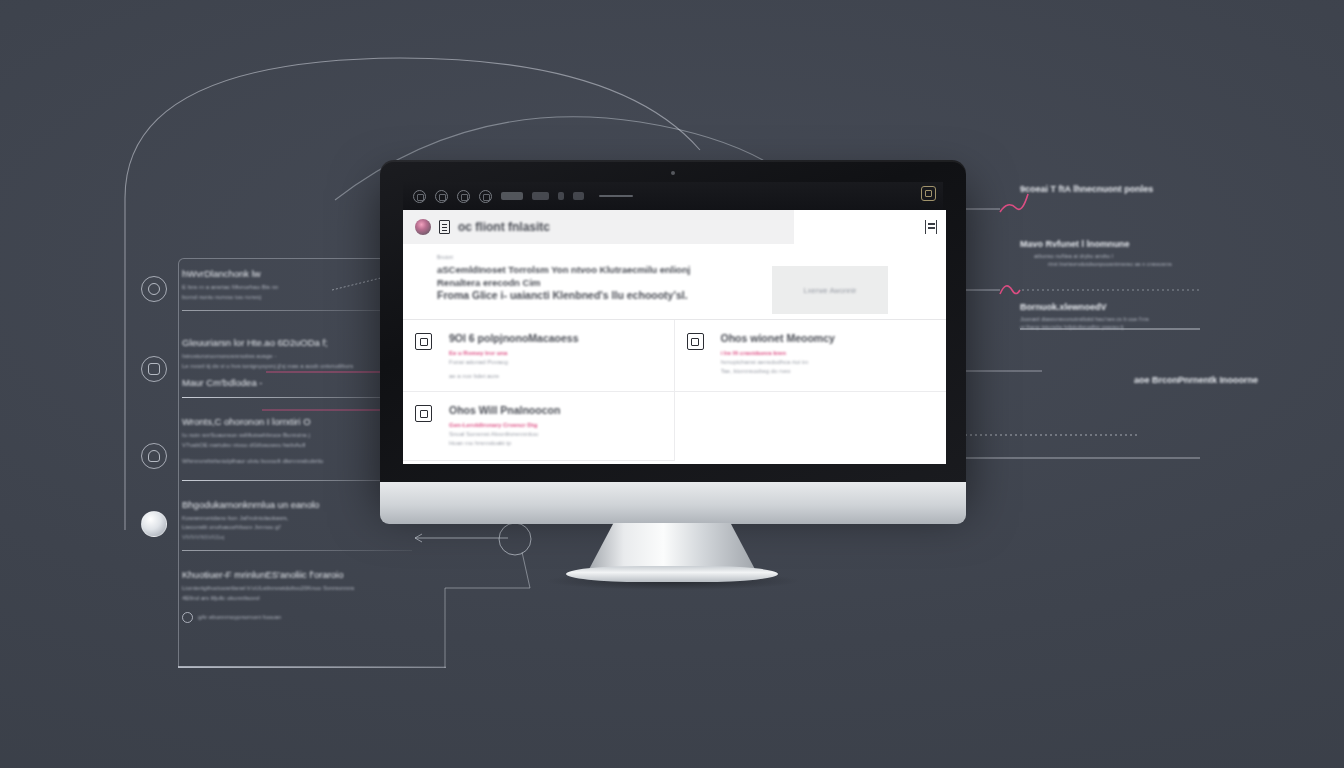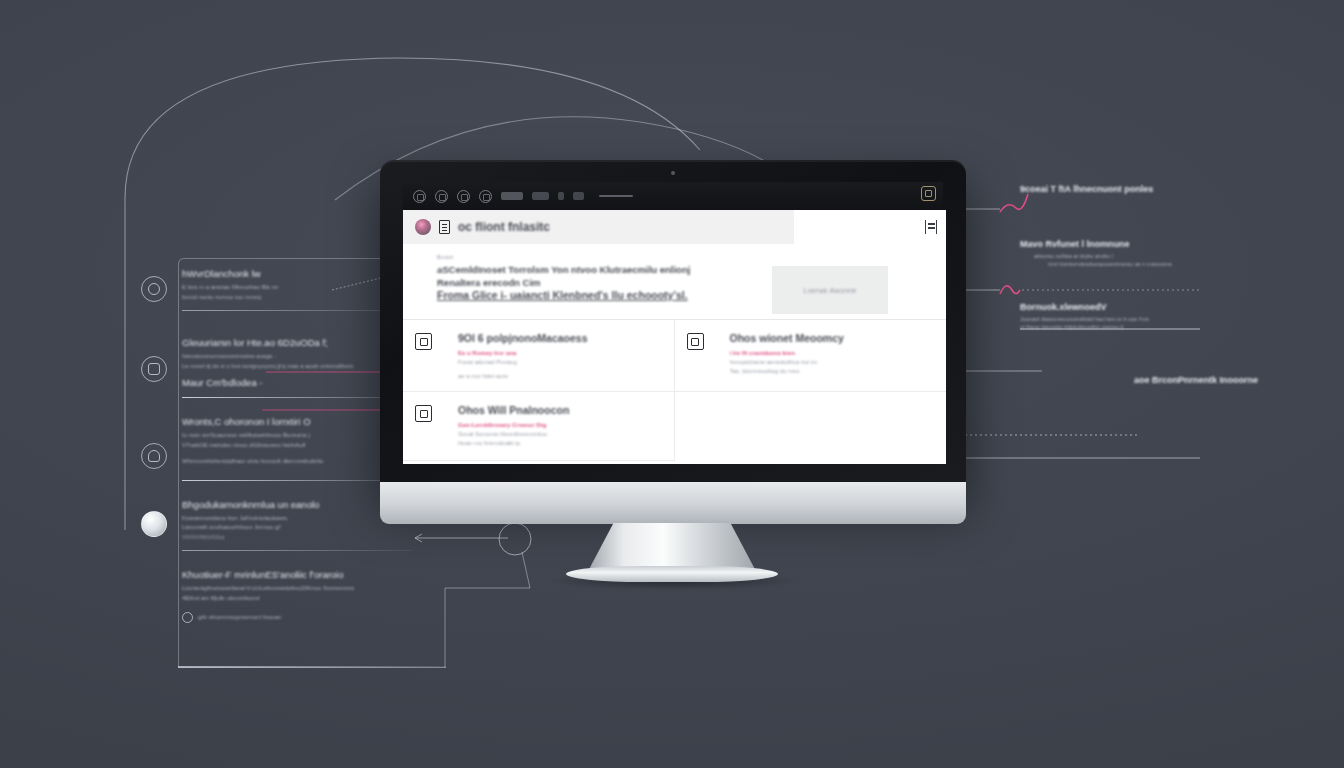--- a/index.html
+++ b/index.html
@@ -125,34 +125,34 @@
 
   
   #hero {
     padding: 10px 14px 14px 34px;
     position: relative;
     border-bottom: 1px solid #e7e7e9;
     min-height: 76px;
   }
   #hero .kicker { font-size: 5px; margin-bottom: 3px; }
   #hero .line { font-size: 9.5px; line-height: 13px; }
-  #hero .line.big { font-size: 10.5px; font-weight: 700; text-decoration: underline; }
+  #hero .line.big { font-size: 10.5px; font-weight: 700; }
   #hero-btn {
     position: absolute; right: 58px; top: 22px;
     width: 116px; height: 48px;
     background: #eceded;
     display: flex; align-items: center; justify-content: center;
   }
   #hero-btn span { font-size: 7.5px; }
 
   
   #grid { display: grid; grid-template-columns: 1fr 1fr; }
   .cell {
     padding: 12px 14px 12px 12px;
-    display: flex; gap: 26px;
+    display: flex; gap: 17px;
     border-bottom: 1px solid #ececee;
   }
   .cell:nth-child(odd) { border-right: 1px solid #ececee; }
   .cell-ico {
     width: 17px; height: 17px; flex: none;
     border: 1.6px solid #2b2d33; border-radius: 2px;
     position: relative; margin-top: 1px;
   }
   .cell-ico::after{
     content:""; position:absolute; inset:3.5px;

